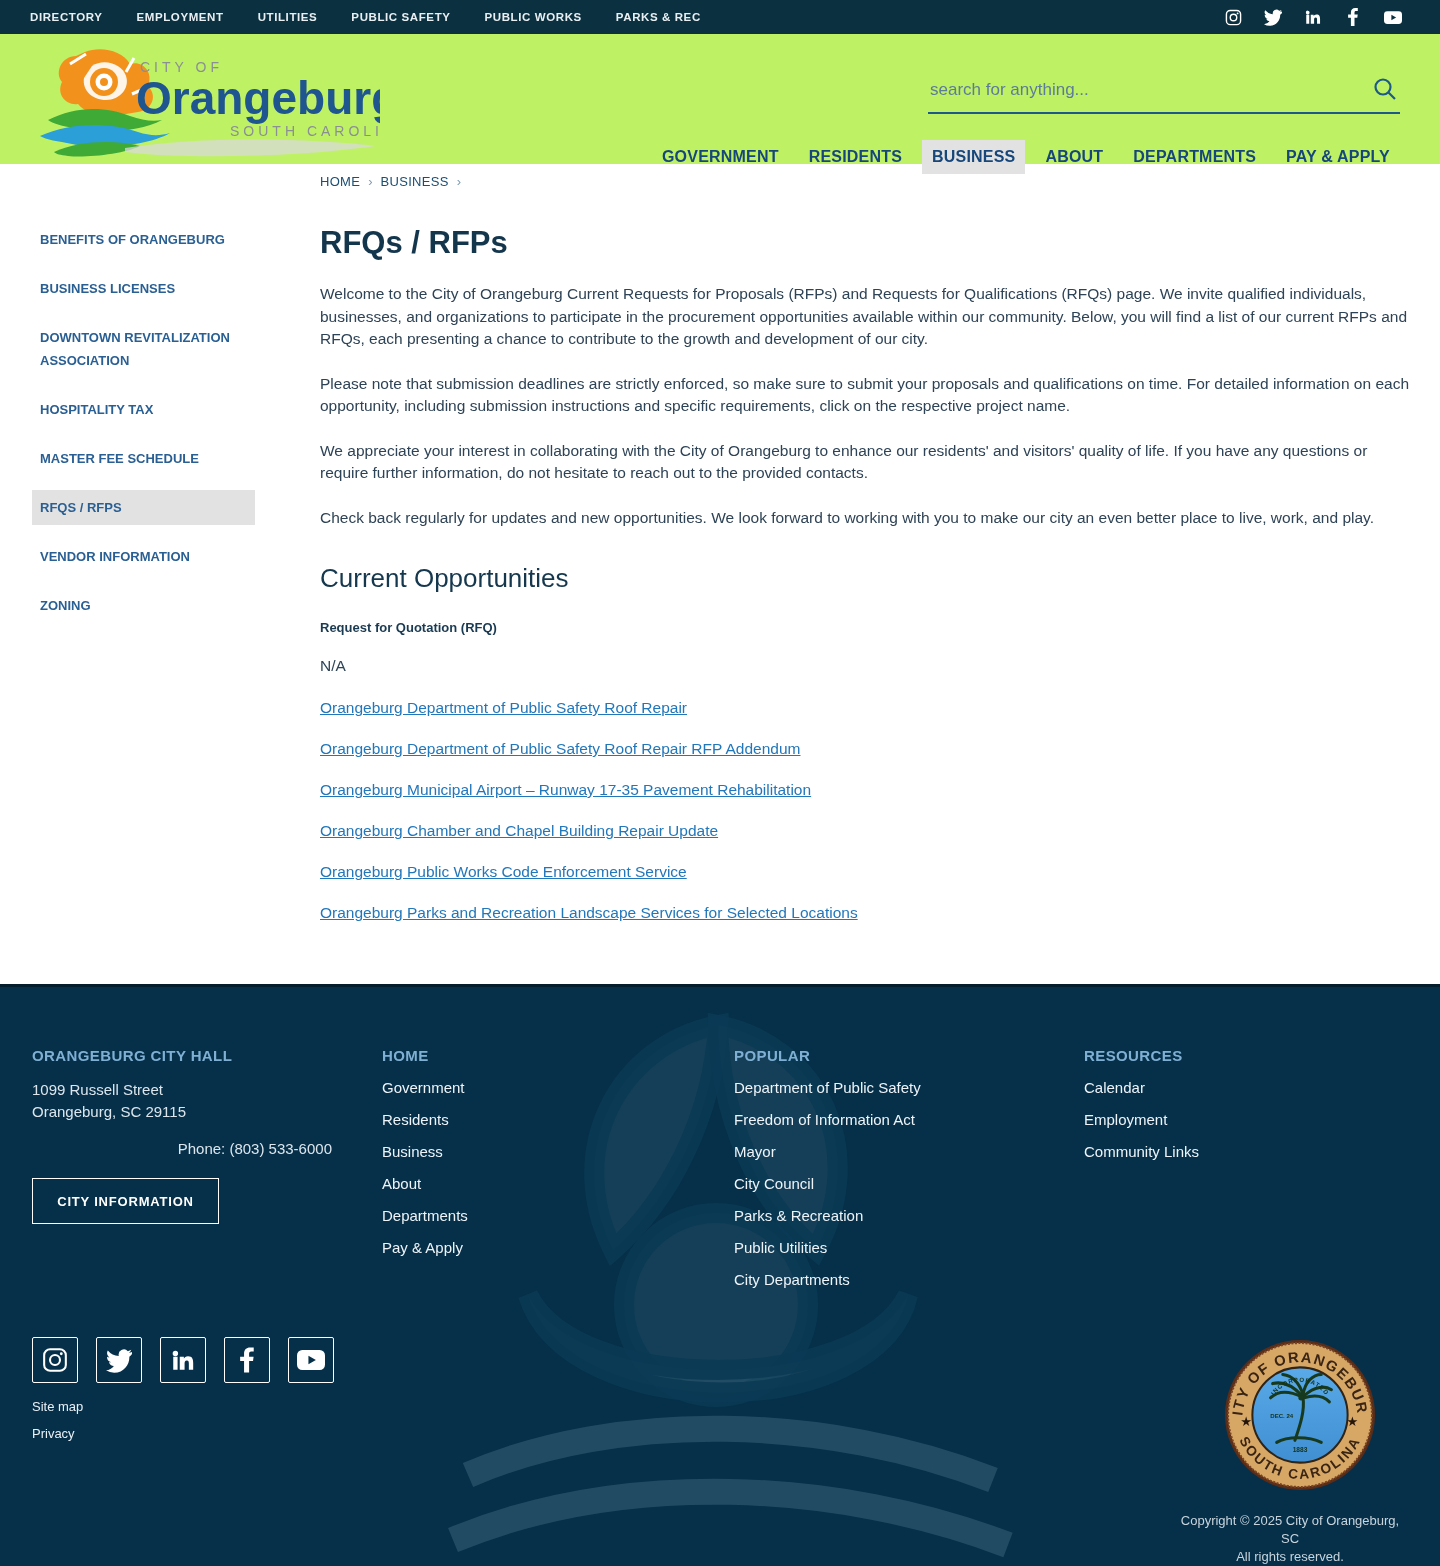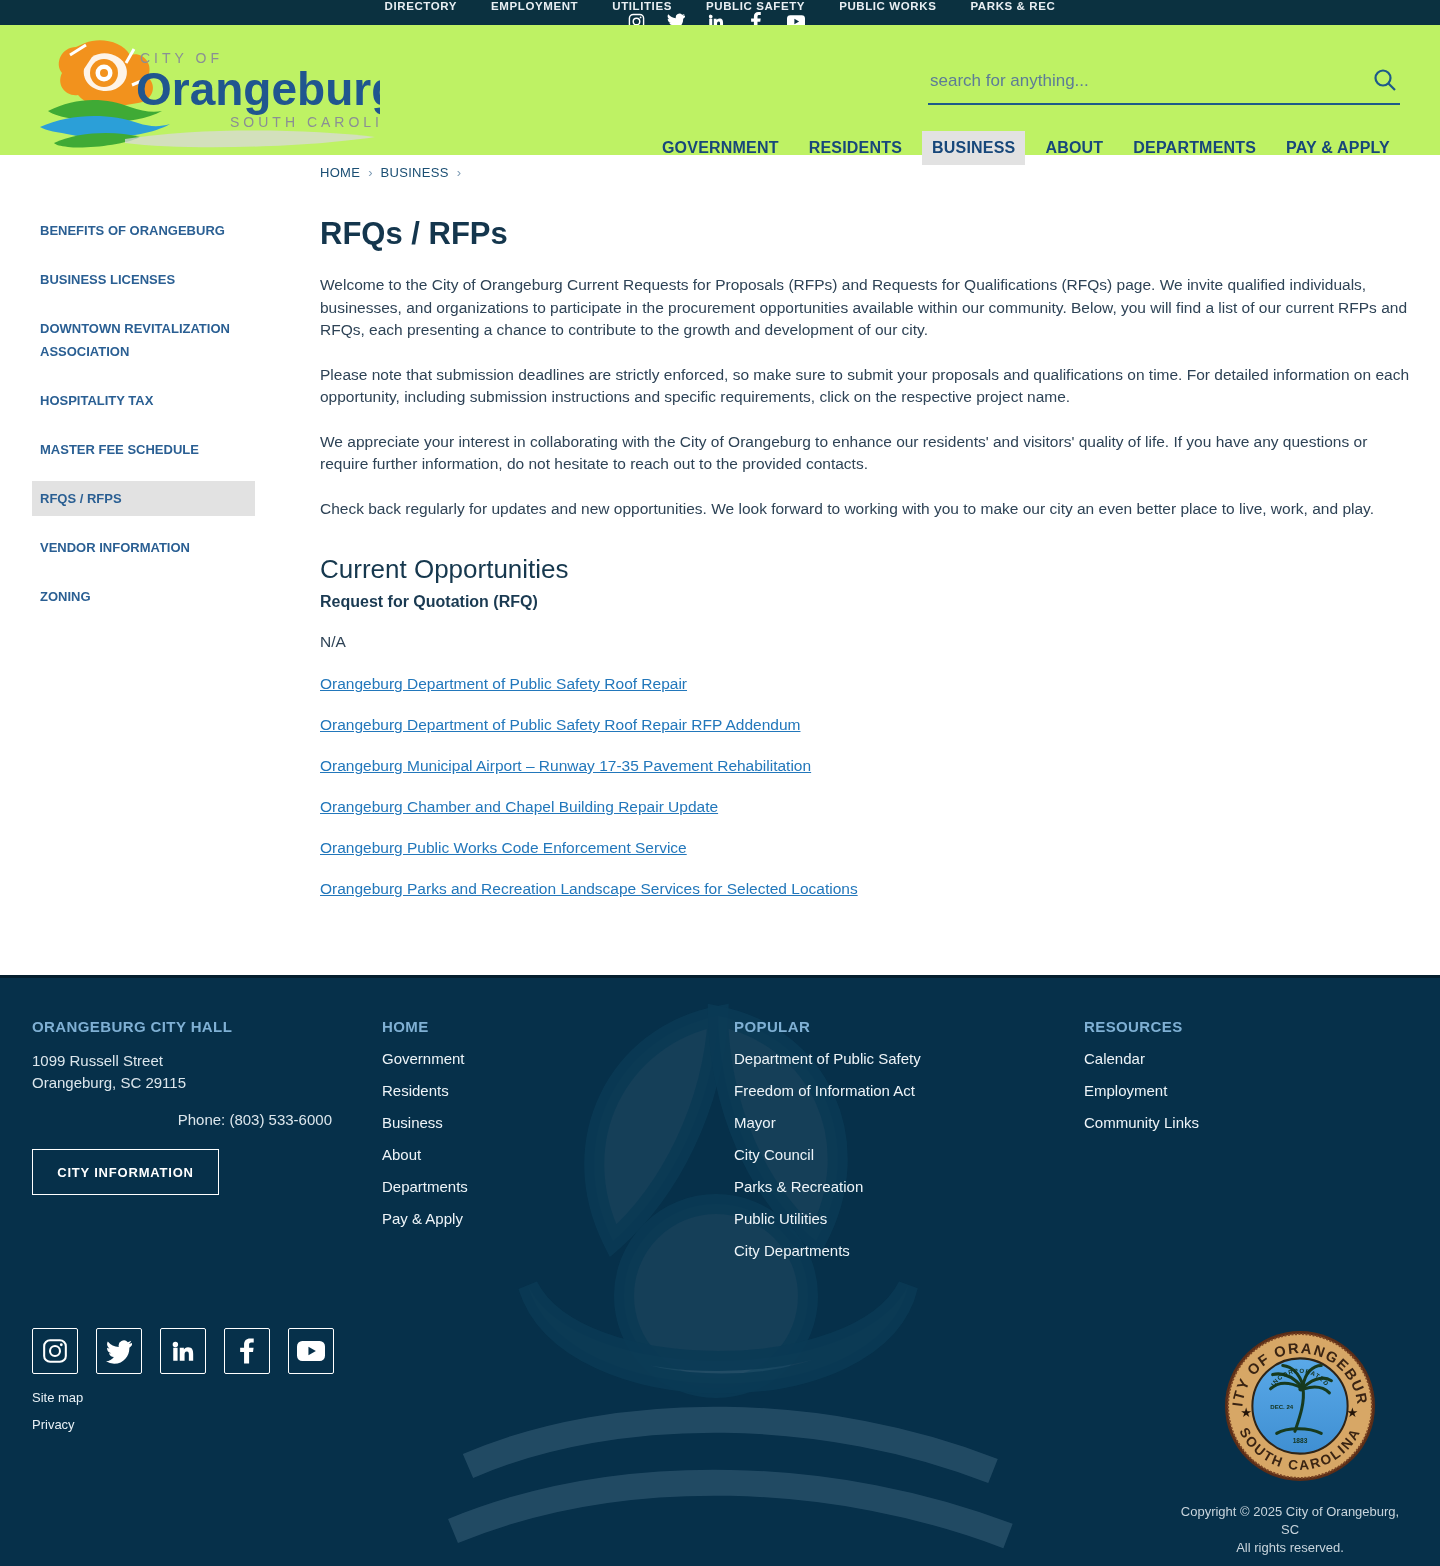--- a/index.html
+++ b/index.html
@@ -5,21 +5,21 @@
   * { margin:0; padding:0; box-sizing:border-box; }
   html,body { background:#ffffff; }
   body {
     width:1440px; height:1566px; margin:0 auto; position:relative;
     font-family:"Liberation Sans", sans-serif; -webkit-font-smoothing:antialiased;
   }
 
   
   .topbar {
     height:25px; background:#0b3140; display:flex; align-items:center;
-    padding:0 30px; justify-content:space-between;flex-direction:column;
+    padding:17px 30px; justify-content:space-between;
   }
   .topbar-links { display:flex; gap:34px; }
   .topbar-links a {
     color:#e9eff3; font-size:11.5px; font-weight:bold; letter-spacing:.6px;
     text-decoration:none; white-space:nowrap;
   }
   .topbar-social { display:flex; gap:22px; align-items:center; margin-right:8px; }
   .topbar-social .sicon { width:18px; height:18px; display:flex; align-items:center; justify-content:center; cursor:pointer; }
   .topbar-social svg { display:block; }
 
@@ -57,42 +57,42 @@
   .main-col { flex:1; min-width:0; }
   .breadcrumb { margin-top:10px; font-size:13px; color:#1a4e73; display:flex; gap:8px; align-items:center; }
   .breadcrumb a { color:#1a4e73; text-decoration:none; letter-spacing:.3px; }
   .breadcrumb .sep { color:#7d9bb5; font-size:13px; }
 
   h1.page-title { margin-top:36px; font-size:31px; font-weight:bold; color:#14364d; }
   .intro p {
     margin-top:22px; font-size:15.5px; line-height:22.5px; color:#2e4356; max-width:1095px;
   }
   h2.section-title { margin-top:34px; font-size:26px; font-weight:400; color:#16384e; }
-  h3.sub-heading { margin-top:8px; font-size:16px; font-weight:bold; color:#1a3a52; }
+  h3.sub-heading { margin-top:26px; font-size:13px; font-weight:bold; color:#1a3a52; }
   .na-value { margin-top:22px; font-size:15.5px; color:#2e4356; }
   .rfp-links { margin-top:24px; }
   .rfp-links a {
     display:inline-block; clear:both; font-size:15.5px; color:#2277bb;
     text-decoration:underline; margin-bottom:23px;
   }
   .rfp-links a { display:table; }
 
   
   .footer {
     position:relative; height:591px; background:#06304a; overflow:hidden;
     border-top:3px solid #041e2e;
   }
   .watermark { position:absolute; left:408px; top:8px; pointer-events:none; }
   .fcol { position:absolute; top:40px; }
   .fcol-1 { left:32px; width:300px; }
   .fcol-2 { left:382px; }
   .fcol-3 { left:734px; }
   .fcol-4 { left:1084px; }
   .fcol h4 {
-    color:#7fb0d4; font-size:15px; font-weight:bold; letter-spacing:.4px; margin-bottom:15px;
+    color:#7fb0d4; font-size:15px; font-weight:bold; letter-spacing:.4px; margin-bottom:15px;margin-top:20px;
   }
   .fcol a.flink {
     display:block; color:#eef4f8; font-size:15px; text-decoration:none; margin-bottom:15px;
   }
   .address { color:#dce6ec; font-size:15px; line-height:22px; margin-top:14px; }
   .phone { color:#dce6ec; font-size:15px; margin-top:17px;text-align:right; }
   .city-info-btn {
     margin-top:21px; width:187px; height:46px; background:transparent;
     border:1px solid #ffffff; color:#ffffff; font-size:13px; font-weight:bold;
     letter-spacing:.8px; cursor:pointer; font-family:"Liberation Sans", sans-serif;

